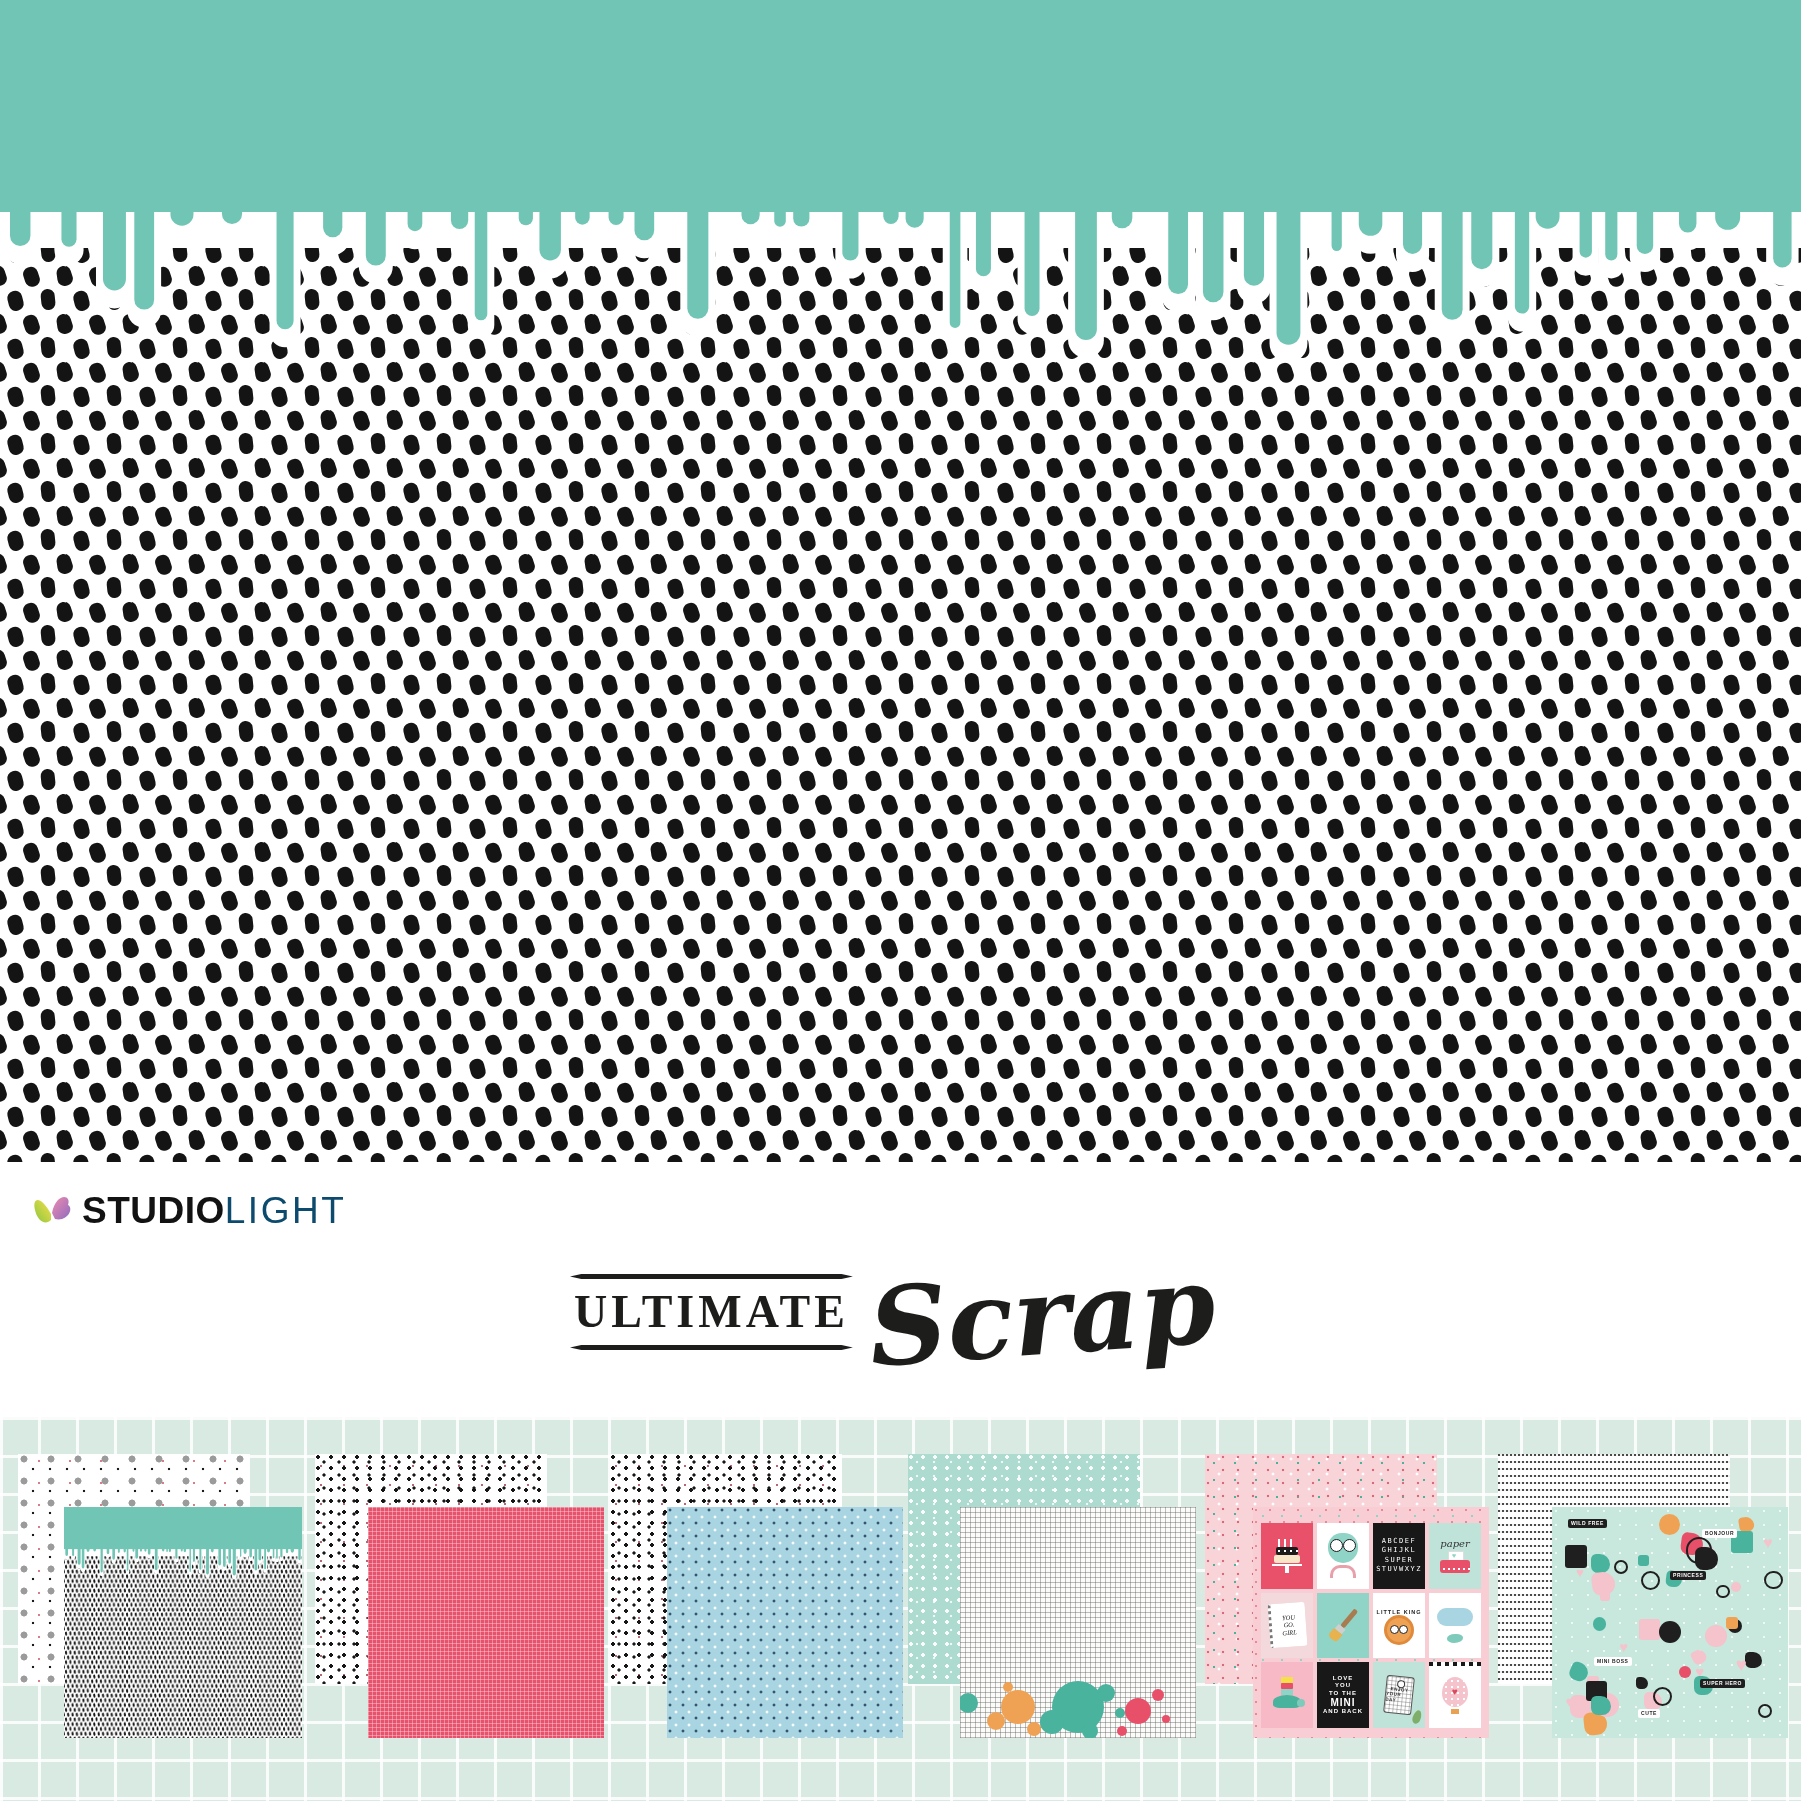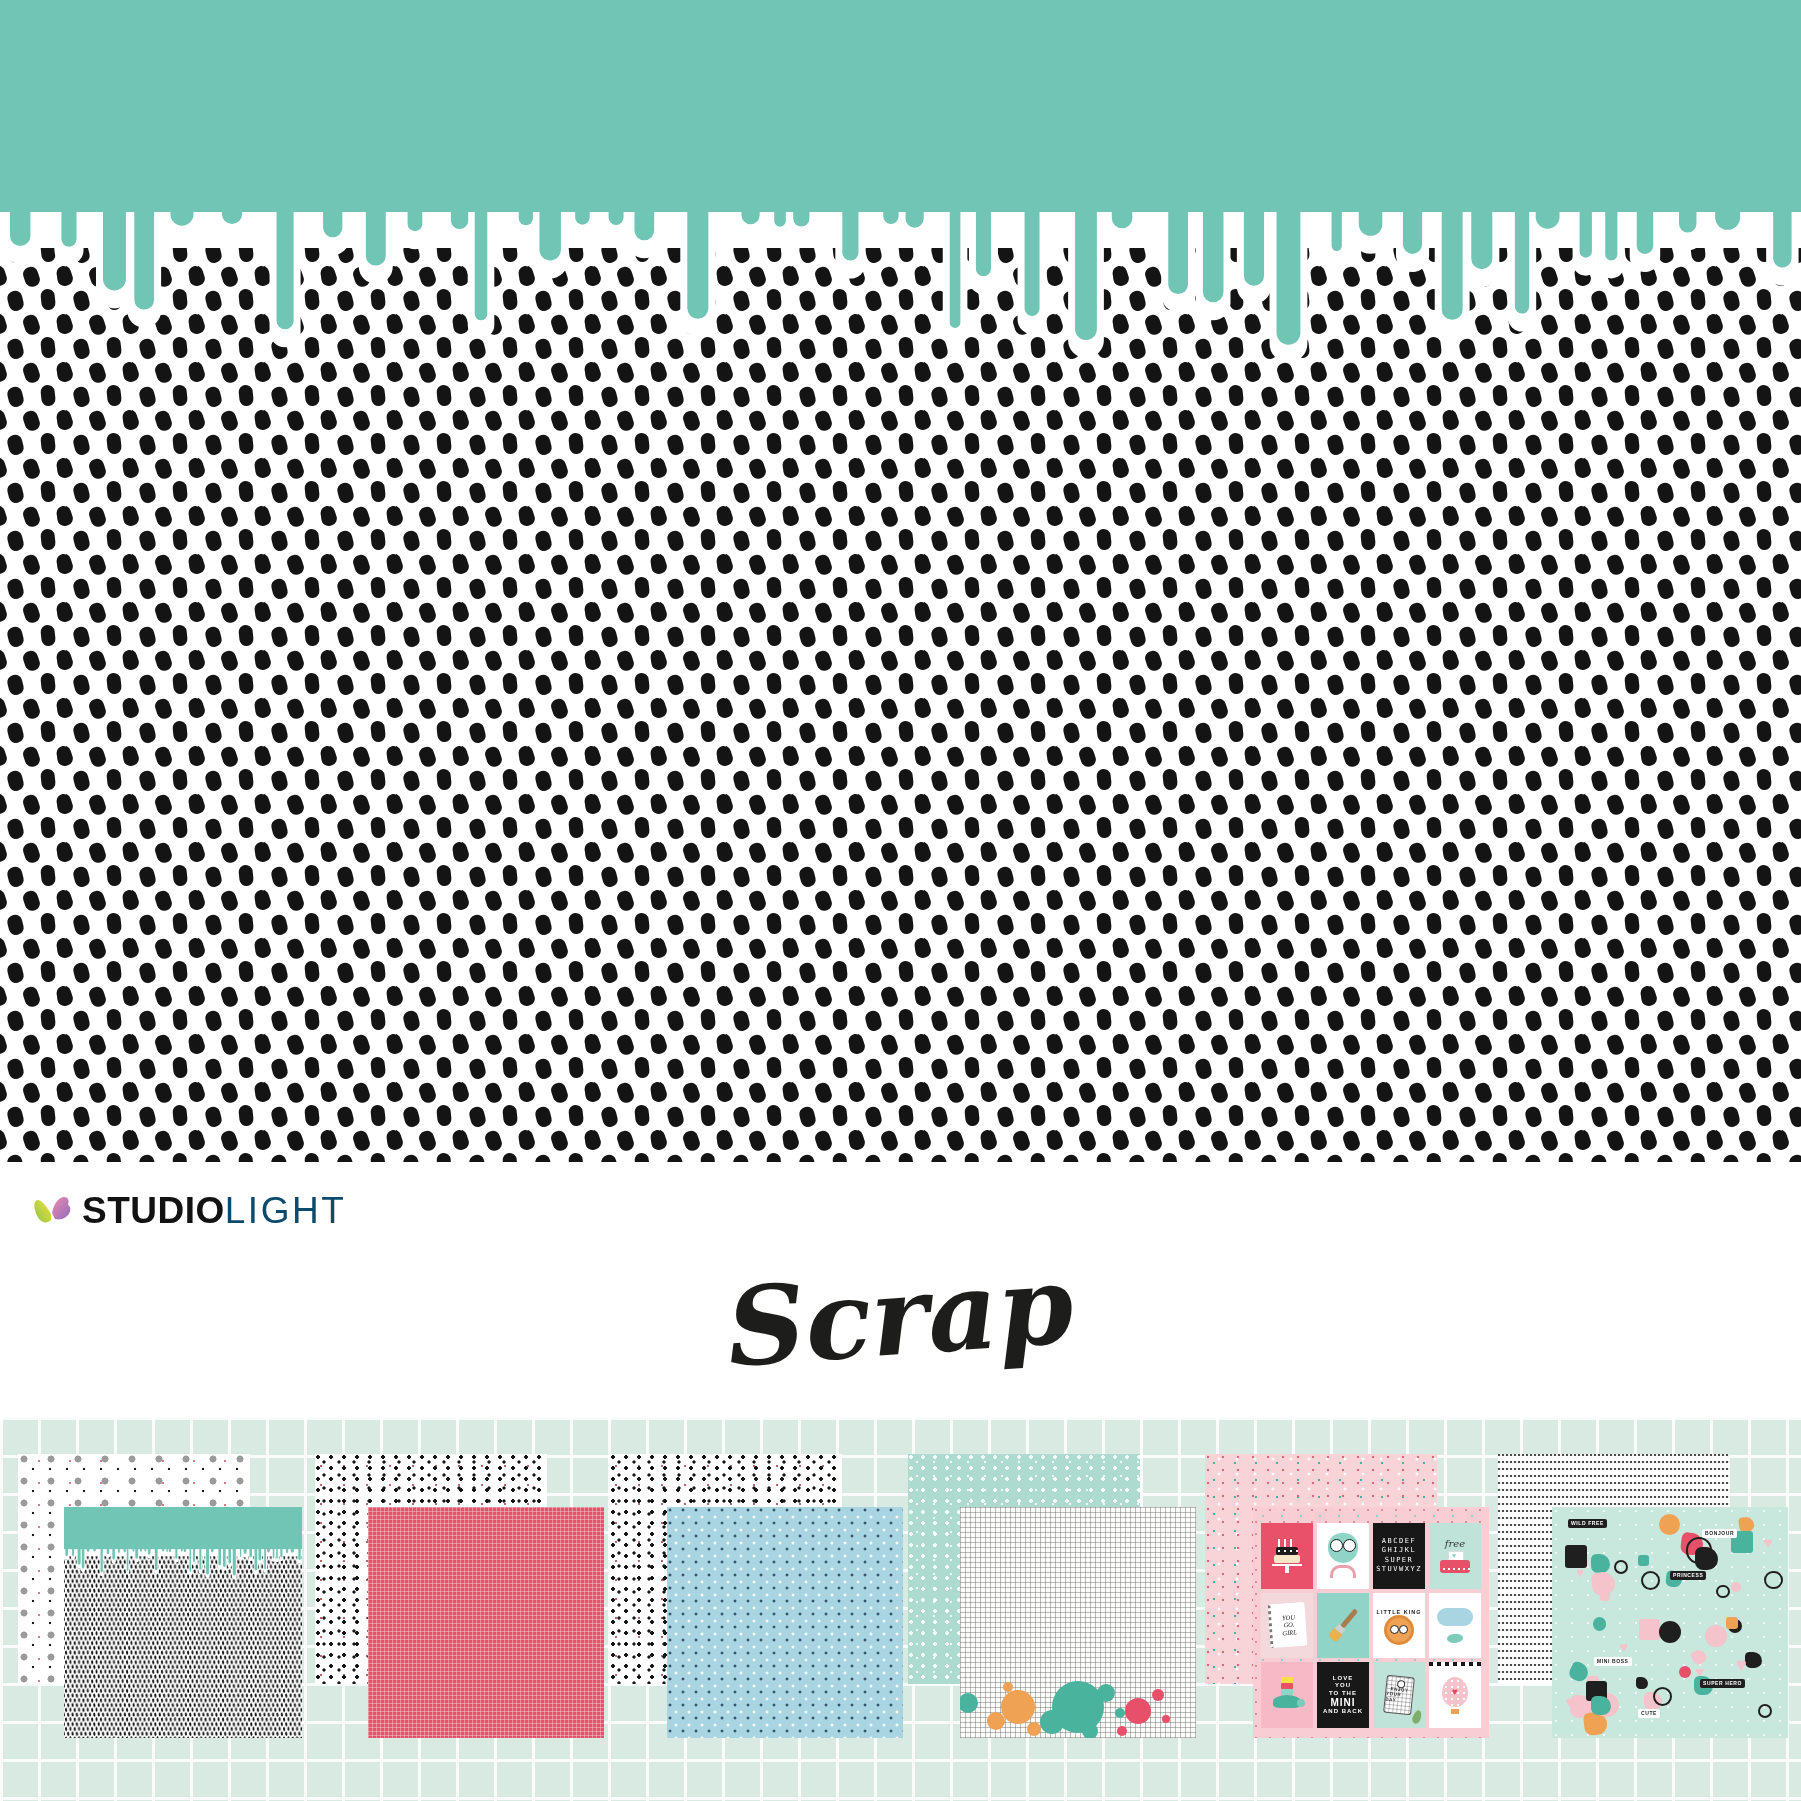--- a/index.html
+++ b/index.html
@@ -306,20 +306,25 @@
         <path d="M21 26 C10 6 2 10 5 22 C7 32 15 38 21 32 Z" fill="url(#wingL)"></path>
         <path d="M22 25 C26 4 42 6 38 17 C44 20 38 34 25 31 Z" fill="url(#wingR)"></path>
       </svg>
       <div class="logo-text">
         <span class="logo-bold">STUDIO</span>
         <span class="logo-light">LIGHT</span>
       </div>
     </div>
 
     <div class="title-row">
+      <div class="title-group">
+        <div class="rule"></div>
+        <div class="title-word">ULTIMATE</div>
+        <div class="rule"></div>
+      </div>
       <div class="title-script">Scrap</div>
     </div>
   </div>
 
   <div class="preview-strip">
 
     <div class="sheet back p1b pat-motif"></div>
     <div class="sheet front p1f">
       <svg width="100%" height="100%" viewBox="0 0 1801 1162" preserveAspectRatio="none">
         <use href="#drip-paper" width="1801" height="1162"></use>
@@ -384,21 +389,21 @@
         <div class="card bg-black">
           <div class="cc">
             <span class="alpha-line">ABCDEF</span>
             <span class="alpha-line">GHIJKL</span>
             <span class="alpha-line">SUPER</span>
             <span class="alpha-line">STUVWXYZ</span>
           </div>
         </div>
         <div class="card bg-mint">
           <div class="cc">
-            <span class="hello-script">free</span>
+            <span class="hello-script">paper</span>
             <div class="typew">
               <div class="paper"></div>
                 <span class="heart">♥</span>
                 <div class="body"></div>
             </div>
           </div>
         </div>
 
         <div class="card bg-note">
           <div class="cc">

